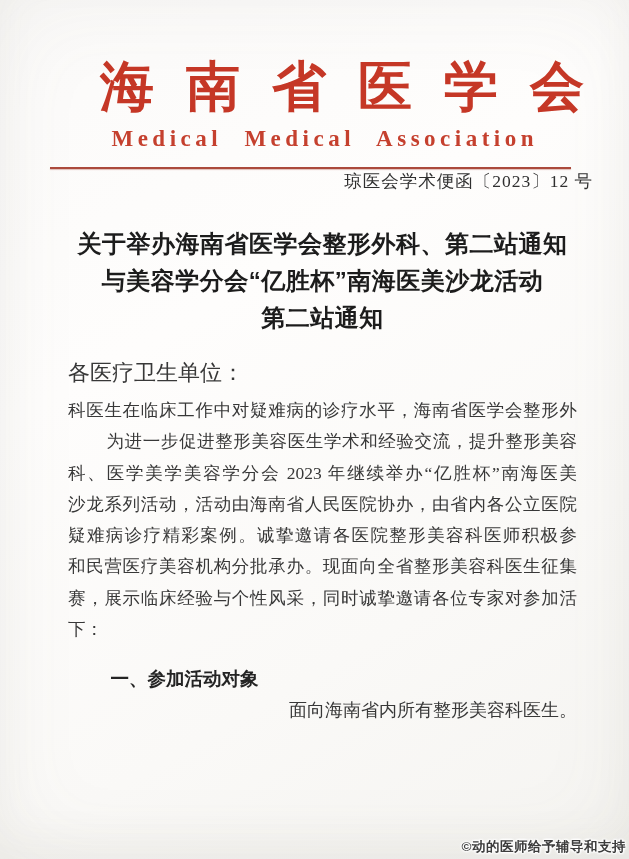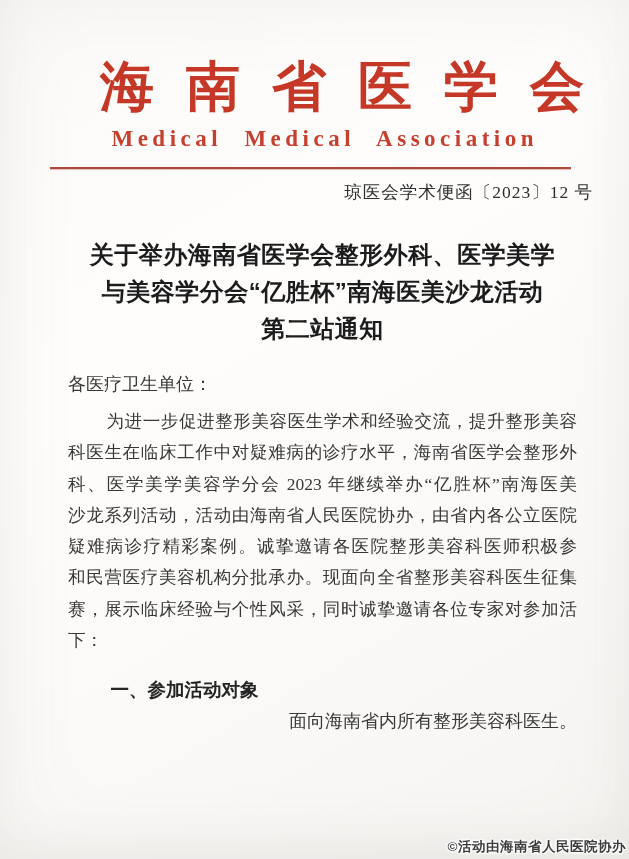--- a/index.html
+++ b/index.html
@@ -40,21 +40,20 @@
     text-indent: 4.5px;
     white-space: nowrap;
   }
   .red-rule {
     margin: 13px 6px 0 -18px; 
     height: 2px;
     background: #ab4a3c;
     box-shadow: 0 1px 1px rgba(171,74,60,0.35);
   }
   .doc-no {
-    margin-top: 11px;
     margin-right: -16px;
     font-size: 17.5px;
     line-height: 24px;
     color: #2f2f2f;
     text-align: right;
     letter-spacing: 1px;
   }
 
   .doc-title {
     margin: 32px 0 0 0;
@@ -62,21 +61,21 @@
     font-weight: 700;
     font-size: 24px;
     line-height: 37px;
     color: #1c1c1c;
     text-align: center;
     letter-spacing: 0.5px;
   }
 
   .salutation {
     margin-top: 23px;
-    font-size: 18px;
+    font-size: 22px;
     line-height: 28px;
     color: #383838;
     font-family: Liberation Serif, serif;
   }
 
   .body-para { margin-top: 8px; }
   .body-line {
     font-size: 17.5px;
     line-height: 31.3px;
     color: #383838;
@@ -127,37 +126,37 @@
   <div class="content">
 
     <header>
       <div class="org-cn">海南省医学会</div>
       <div class="org-en">Medical Medical Association</div>
       <div class="red-rule"></div>
       <div class="doc-no">琼医会学术便函〔2023〕12 号</div>
     </header>
 
     <h1 class="doc-title">
-      <div>关于举办海南省医学会整形外科、医学美学</div>
+      <div>关于举办海南省医学会整形外科、第二站通知</div>
       <div>与美容学分会“亿胜杯”南海医美沙龙活动</div>
       <div>第二站通知</div>
     </h1>
 
     <div class="salutation">各医疗卫生单位：</div>
 
     <div class="body-para">
+      <div class="body-line">科医生在临床工作中对疑难病的诊疗水平，海南省医学会整形外</div>
       <div class="body-line first">为进一步促进整形美容医生学术和经验交流，提升整形美容</div>
-      <div class="body-line">科医生在临床工作中对疑难病的诊疗水平，海南省医学会整形外</div>
       <div class="body-line">科、医学美学美容学分会 2023 年继续举办“亿胜杯”南海医美</div>
       <div class="body-line">沙龙系列活动，活动由海南省人民医院协办，由省内各公立医院</div>
       <div class="body-line">疑难病诊疗精彩案例。诚挚邀请各医院整形美容科医师积极参</div>
       <div class="body-line">和民营医疗美容机构分批承办。现面向全省整形美容科医生征集</div>
       <div class="body-line">赛，展示临床经验与个性风采，同时诚挚邀请各位专家对参加活</div>
       <div class="body-line last">下：</div>
     </div>
 
     <div class="sec-heading">一、参加活动对象</div>
     <div class="sec-body">面向海南省内所有整形美容科医生。</div>
 
   </div>
 
-  <div class="watermark">©活动由海南省人民医院协办</div>
+  <div class="watermark">©动的医师给予辅导和支持</div>
 </div>
 
 </body></html>

